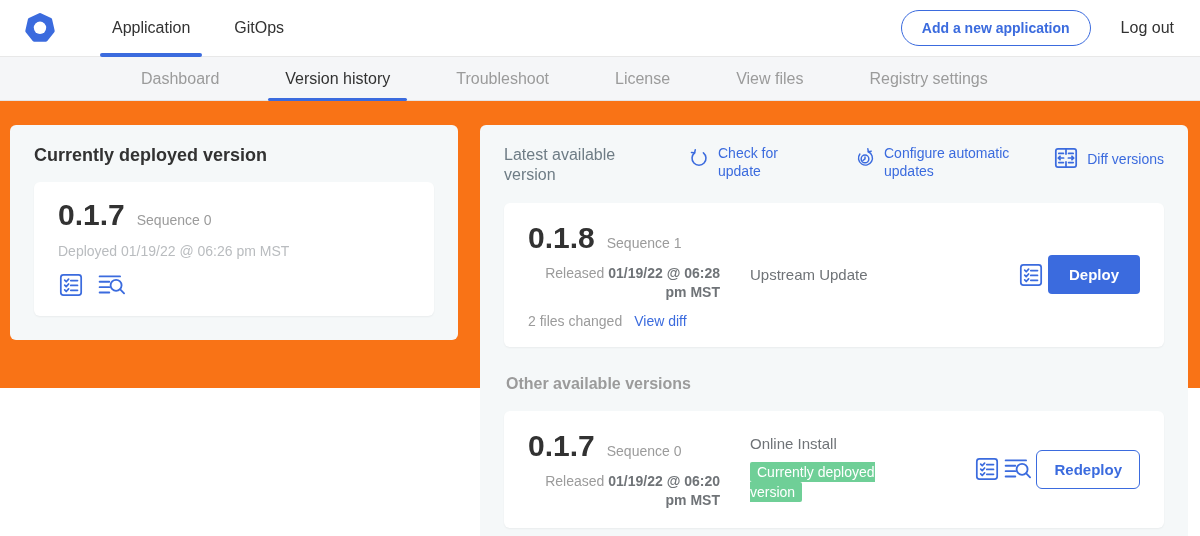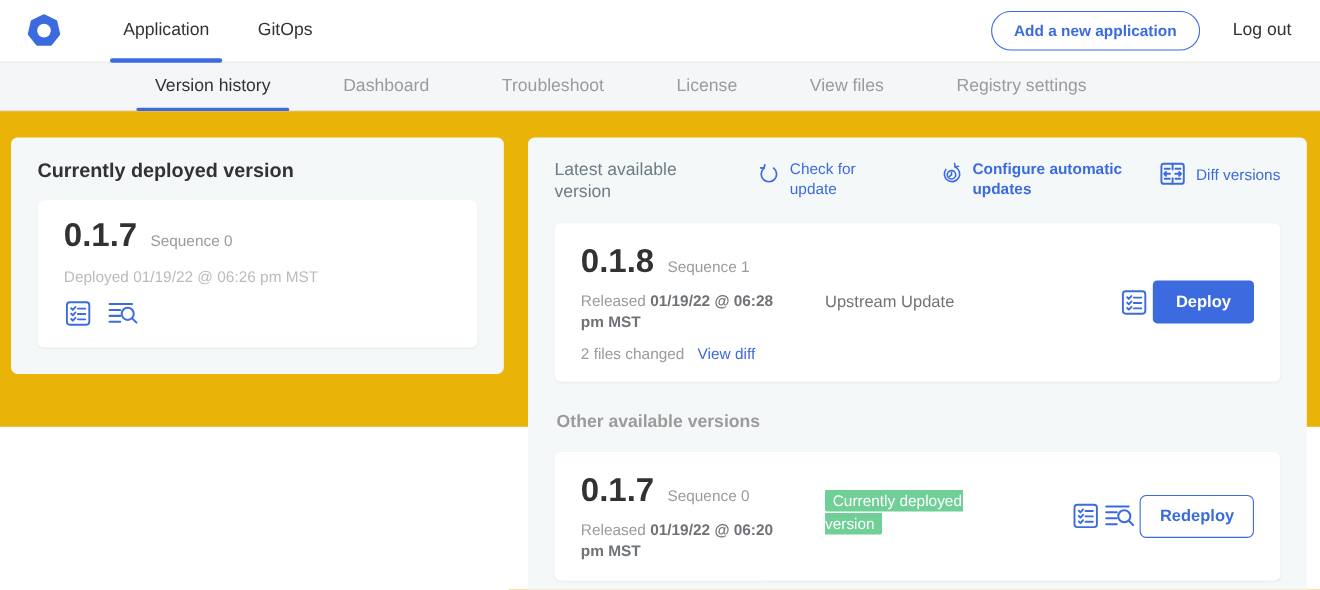--- a/index.html
+++ b/index.html
@@ -3,21 +3,21 @@
 <meta charset="utf-8">
 <style>
   :root { --accent:#3b6bde; --badge-green:#6fcf97; }
   * { box-sizing:border-box; }
   html,body { margin:0; padding:0; }
   body {
     width:1200px; height:536px; overflow:hidden;
     font-family:"Liberation Sans", sans-serif;
     background:#fff; color:#323232;
   }
-  .page { width:1200px; height:388px; position:relative; background:#eab308; }
+  .page { width:1200px; height:388px; position:relative; background:#f97316; }
 
   
   .header {
     height:57px; background:#fff; border-bottom:1px solid #e8e8e8;
     display:flex; align-items:center; padding:0 26px 0 24px;
   }
   .logo { width:32px; height:32px; margin-right:34px; flex:none; cursor:pointer; }
   .header-tab {
     position:relative; height:57px; display:flex; align-items:center;
     padding:0 22px; font-size:16px; font-weight:500; color:#323232; cursor:pointer;
@@ -68,27 +68,27 @@
   .icon-btn { display:inline-flex; cursor:pointer; color:var(--accent); }
 
   .right-panel { flex:1; padding:20px 24px 24px; min-height:400px; }
   .latest-header { display:flex; align-items:flex-start; }
   .latest-title { width:140px; font-size:16px; color:#6e7c85; line-height:1.25; flex:none; }
   .action { display:flex; align-items:flex-start; gap:8px; color:var(--accent);
             font-size:14px; font-weight:500; line-height:1.25; cursor:pointer; }
   .action svg { flex:none; margin-top:1px; }
   .action-check { margin-left:44px; }
   .action-check .action-label { width:74px; }
-  .action-config { margin-left:62px;font-weight:bold; }
+  .action-config { margin-left:62px; }
   .action-config .action-label { width:162px; }
   .action-diff { margin-left:auto; align-items:center; }
 
   .release-card { margin-top:18px; padding:18px 24px; display:flex; align-items:stretch; }
   .rel-info { width:216px; flex:none; }
-  .released-line { margin-top:9px; font-size:14px; color:#9b9b9b; width:192px; line-height:1.35; }
+  .released-line { margin-top:9px; font-size:14px; color:#9b9b9b; width:192px; line-height:1.35;text-align:right; }
   .released-line b { color:#6f7377; font-weight:700; }
   .files-row { margin-top:11px; display:flex; gap:12px; font-size:14px; color:#9b9b9b; align-items:center; }
   .view-diff { color:var(--accent); font-weight:500; cursor:pointer; }
   .source-col { margin-left:6px; font-size:15px; color:#6f7377; font-weight:500; }
   .source-center { align-self:center; }
   .source-top { padding-top:6px; }
   .badge-wrap { margin-top:10px; width:152px; line-height:20px; }
   .deployed-badge { background:var(--badge-green); color:#fff; font-size:14px;
                     font-weight:500; padding:2px 7px; border-radius:2px; }
   .card-actions { margin-left:auto; display:flex; align-items:center; gap:4px; align-self:center; }
@@ -120,25 +120,25 @@
     </div>
     <div class="header-tab">
       <span>GitOps</span>
     </div>
     <div class="flex-spacer"></div>
     <button class="add-app-btn">Add a new application</button>
     <span class="logout">Log out</span>
   </div>
 
   <div class="subnav">
+    <div class="subnav-tab">
+      <span>Dashboard</span>
+    </div>
     <div class="subnav-tab active">
       <span>Version history</span>
-    </div>
-    <div class="subnav-tab">
-      <span>Dashboard</span>
     </div>
     <div class="subnav-tab">
       <span>Troubleshoot</span>
     </div>
     <div class="subnav-tab">
       <span>License</span>
     </div>
     <div class="subnav-tab">
       <span>View files</span>
     </div>
@@ -265,20 +265,21 @@
           <div class="version-row">
             <span class="version-number">0.1.7</span>
             <span class="sequence-label">Sequence 0</span>
           </div>
           <div class="released-line">
             <span>Released</span>
             <b>01/19/22 @ 06:20 pm MST</b>
           </div>
         </div>
         <div class="source-col source-top">
+          <div>Online Install</div>
           <div class="badge-wrap">
             <span class="deployed-badge">Currently deployed version</span>
           </div>
         </div>
         <div class="card-actions">
           <span class="icon-btn">
             <svg viewBox="0 0 24 24" width="26" height="26" fill="none" stroke="currentColor" stroke-width="1.6" stroke-linecap="round" stroke-linejoin="round">
               <rect x="2.6" y="2.6" width="18.8" height="18.8" rx="2.4"></rect>
               <path d="M6.2 7.6l1.4 1.4 2.2-2.4"></path>
                 <line x1="11.8" y1="7.9" x2="18" y2="7.9"></line>

